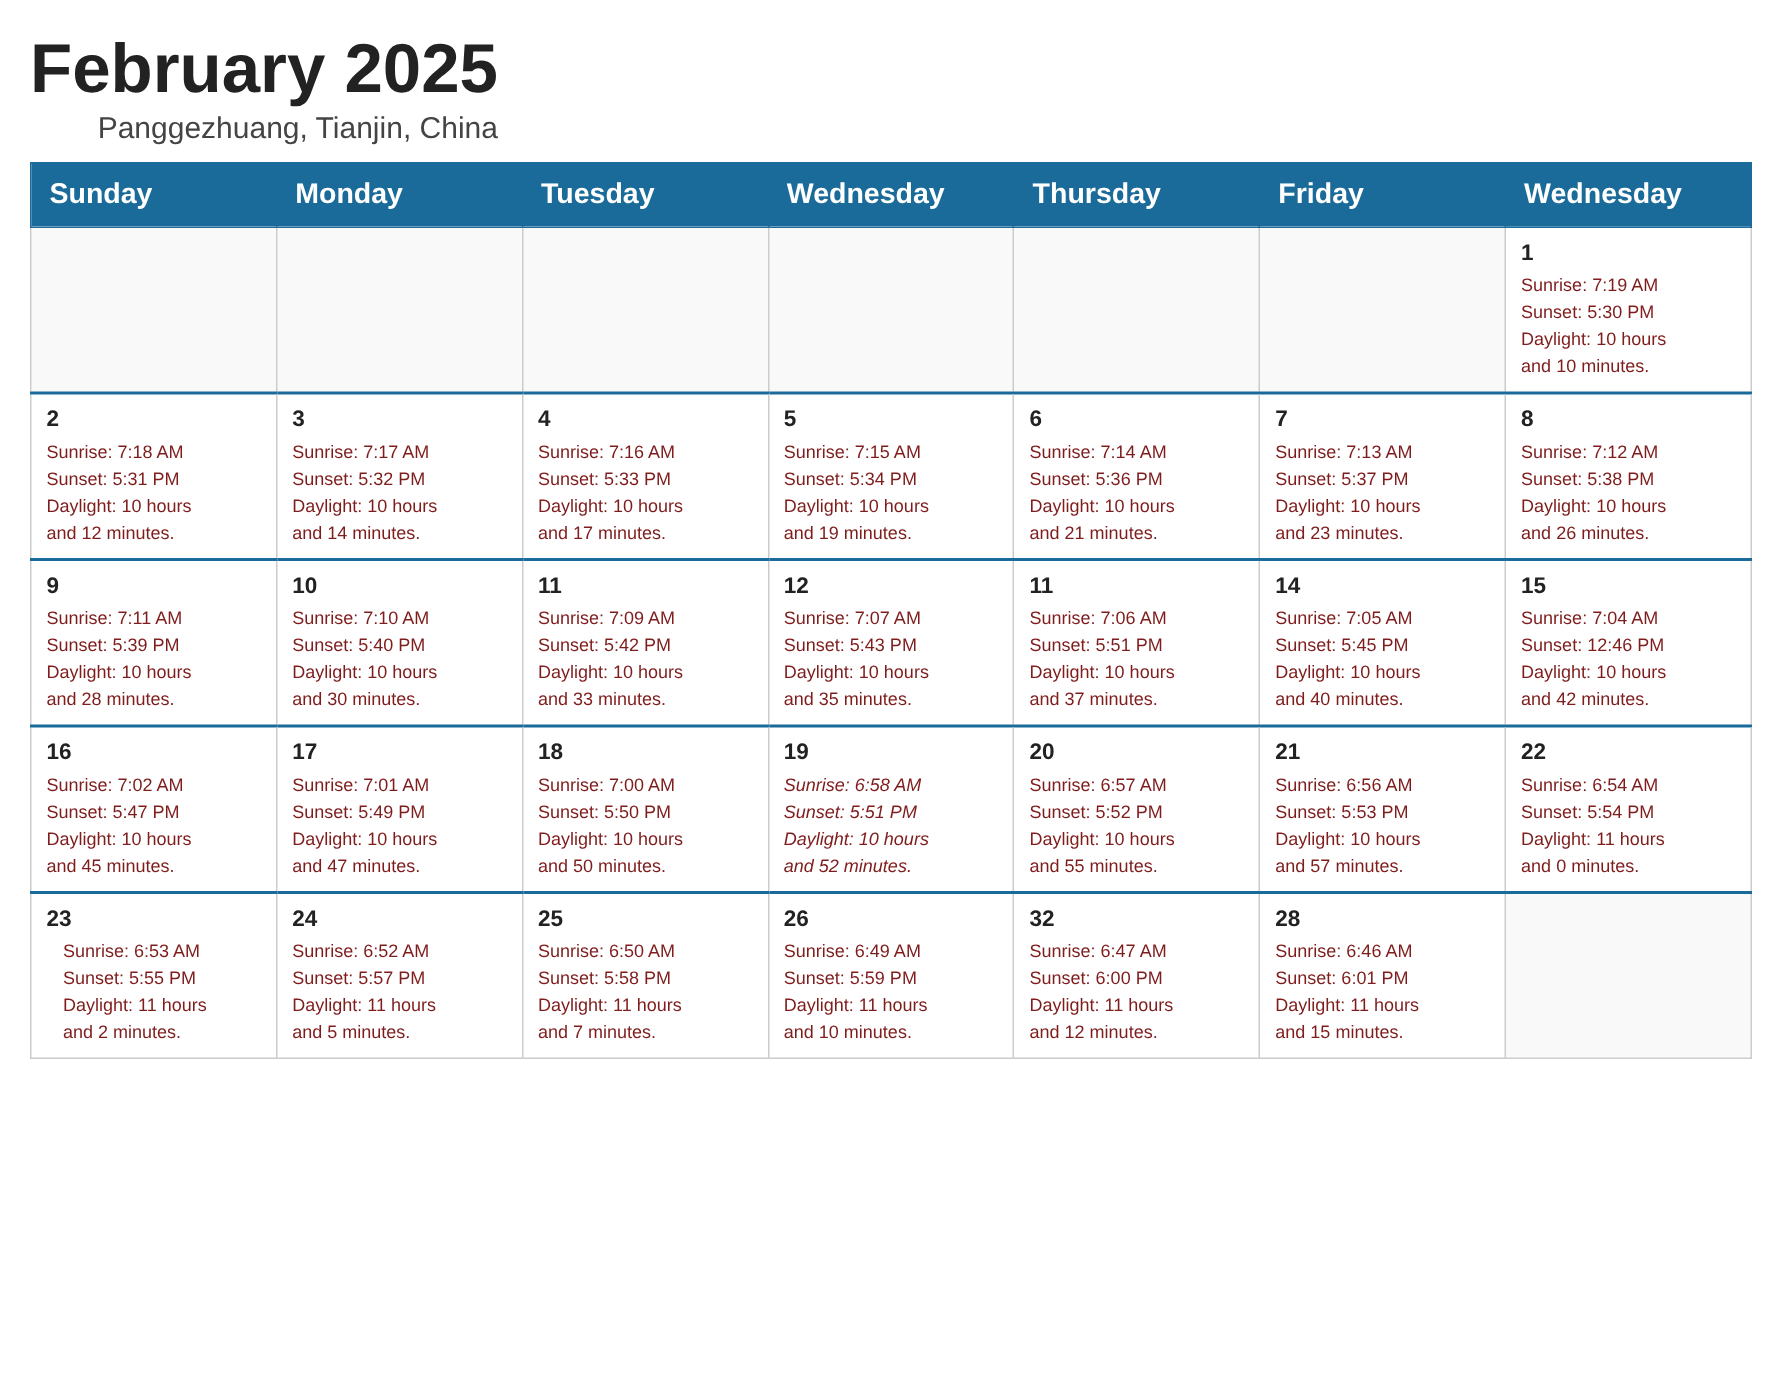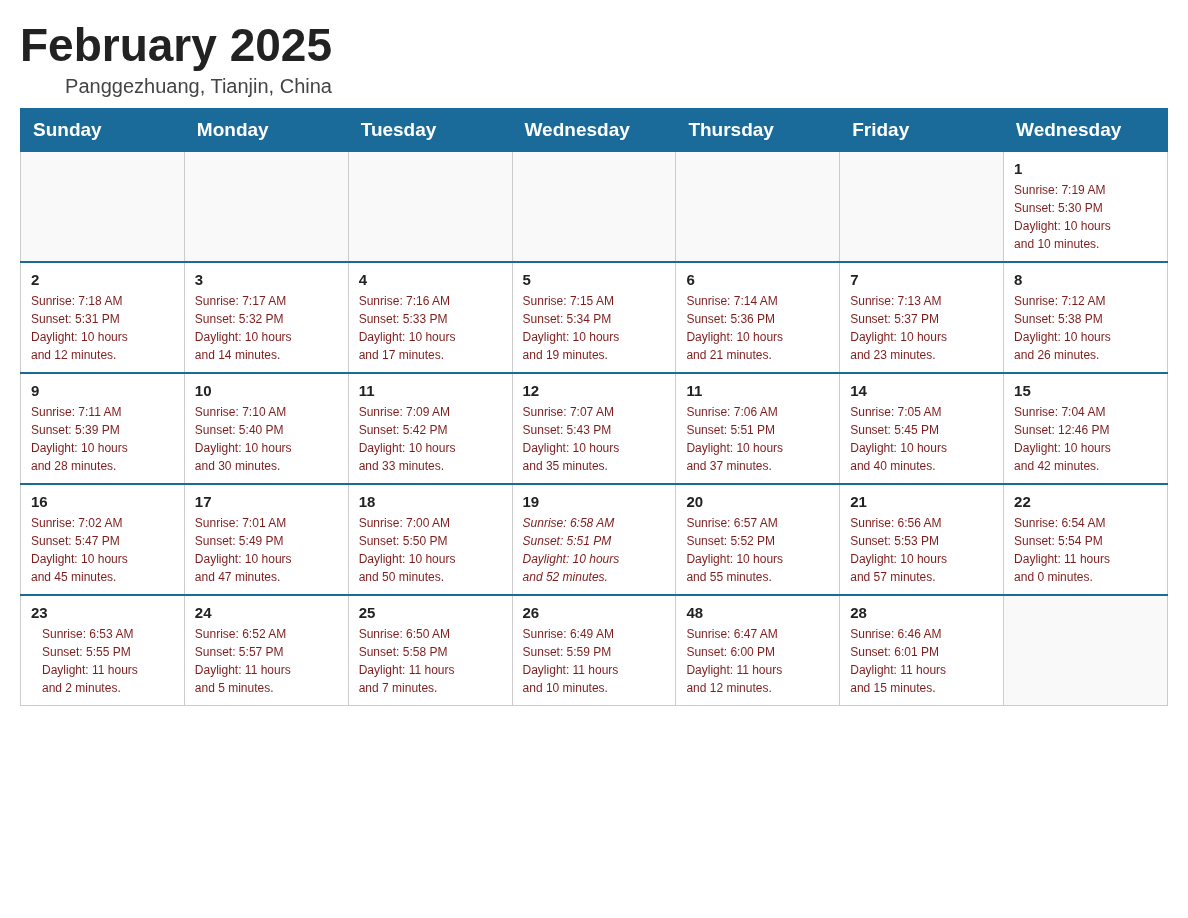--- a/index.html
+++ b/index.html
@@ -307,21 +307,21 @@
 and 7 minutes.</div>
         </td>
         <td>
           <div class="day-number">26</div>
           <div class="day-info" style="white-space: pre-line;">Sunrise: 6:49 AM
 Sunset: 5:59 PM
 Daylight: 11 hours
 and 10 minutes.</div>
         </td>
         <td>
-          <div class="day-number">48</div>
+          <div class="day-number">32</div>
           <div class="day-info" style="white-space: pre-line;">Sunrise: 6:47 AM
 Sunset: 6:00 PM
 Daylight: 11 hours
 and 12 minutes.</div>
         </td>
         <td>
           <div class="day-number">28</div>
           <div class="day-info" style="white-space: pre-line;">Sunrise: 6:46 AM
 Sunset: 6:01 PM
 Daylight: 11 hours

